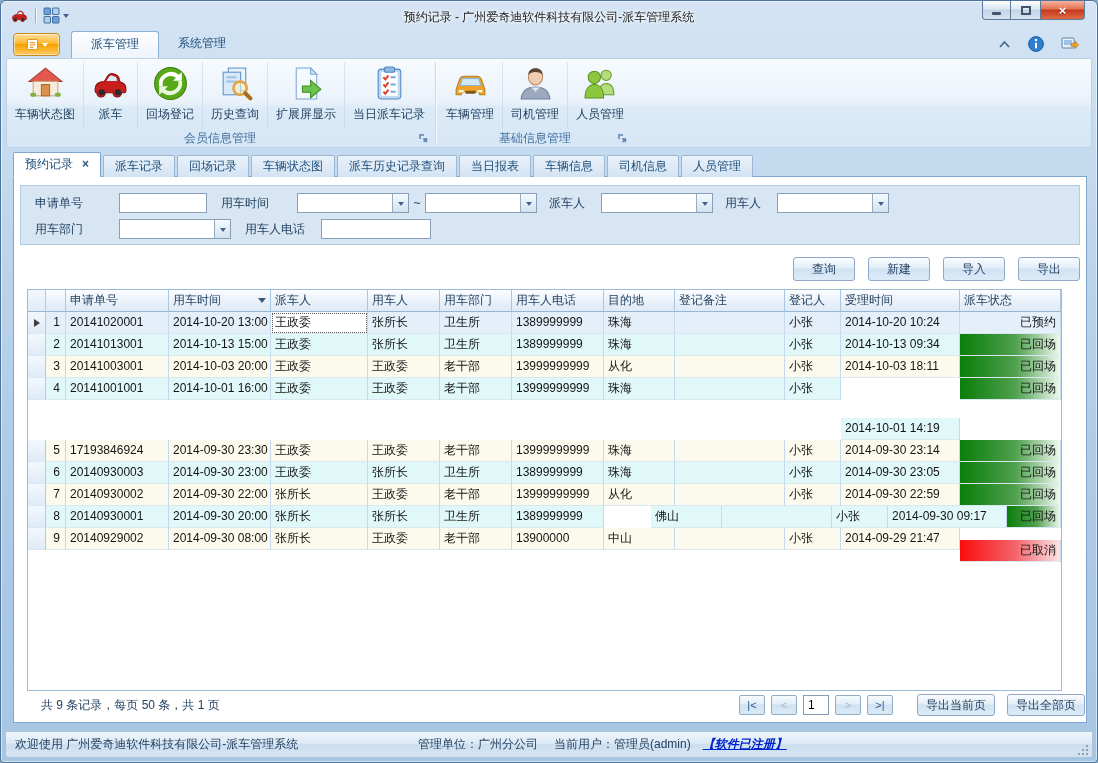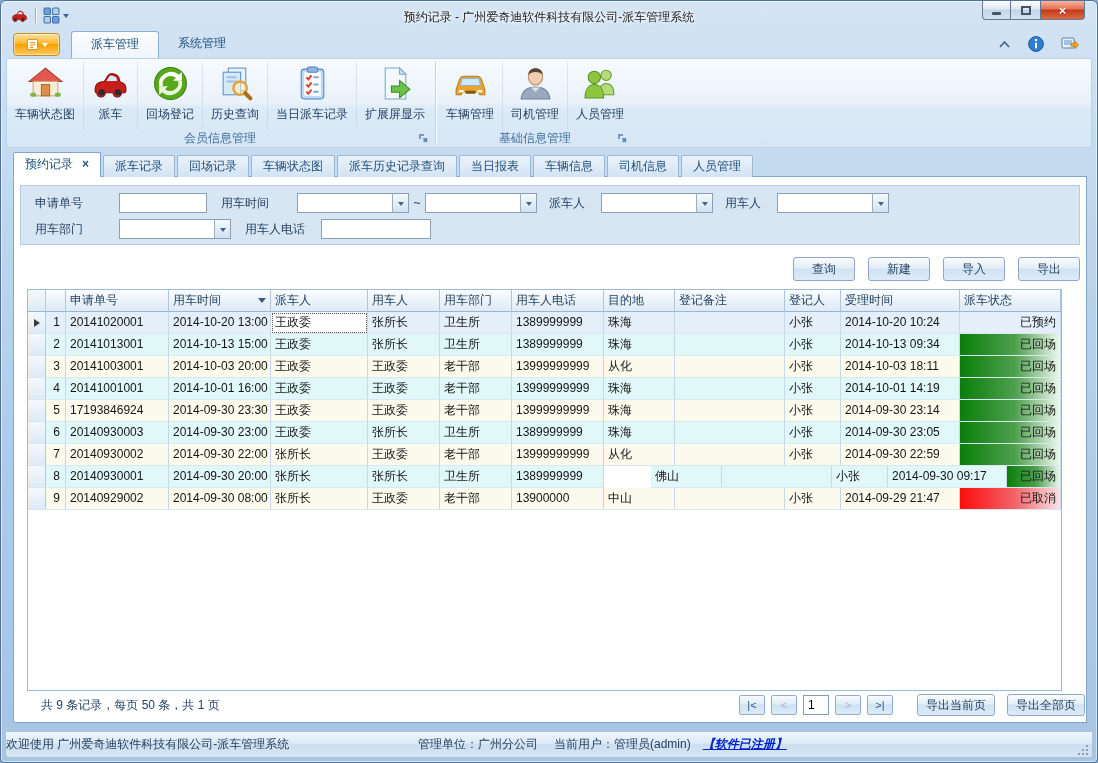--- a/index.html
+++ b/index.html
@@ -130,21 +130,21 @@
   .pager-btn.disabled { color:#a7b7c6; }
   .page-input { width:26px; height:20px; border:1px solid #7f9db9; padding:0 4px; font:inherit; }
   .export { margin-left:12px; height:22px; }
 
   
   .statusbar { position:absolute; left:4px; right:4px; bottom:4px; height:27px;
     background:linear-gradient(#f0f6fc,#dcE9f5 45%,#cdDFf0 50%,#d5e4f2);
     border:1px solid #a9c3dd; border-radius:0 0 3px 3px;
     display:flex; align-items:center; color:#1e3c5c; }
   .sb { white-space:nowrap; }
-  .sb.welcome { flex:0 0 412px; overflow:hidden; }
+  .sb.welcome { flex:0 0 412px; padding-left:9px; overflow:hidden; }
   .sb.user { margin-left:16px; }
   .license { color:var(--link-blue); font-weight:bold; text-decoration:underline; margin:0 12px;font-style:italic; }
   .grip { width:14px; height:14px; margin-left:auto; margin-right:2px; align-self:flex-end; position:relative; }
   .grip::before { content:''; position:absolute; right:2px; bottom:2px; width:2px; height:2px; background:#8aa0b8;
     box-shadow:-4px 0 #8aa0b8,-8px 0 #8aa0b8,0 -4px #8aa0b8,-4px -4px #8aa0b8,0 -8px #8aa0b8; }
 </style>
 </head>
 <body>
 
 <div class="window">
@@ -269,42 +269,42 @@
                   <line x1="9" y1="16" x2="19" y2="16" stroke="#9dc1e4" stroke-width="2"></line>
                   <circle cx="22.5" cy="22.5" r="6.5" fill="rgba(255,240,190,.55)" stroke="#e8a13a" stroke-width="2.4"></circle>
                   <line x1="27.5" y1="27.5" x2="32.5" y2="32.5" stroke="#a86f1f" stroke-width="4" stroke-linecap="round"></line>
                 </svg>
               </span>
               <div class="lbl">历史查询</div>
             </div>
             <div class="ribbon-btn">
               <span class="icon">
                 <svg viewBox="0 0 36 36">
+                  <path d="M8 3h14l6 6v24H8z" fill="#f4f9ff" stroke="#7aa6d4"></path>
+                  <path d="M22 3l6 6h-6z" fill="#cfe2f5" stroke="#7aa6d4"></path>
+                  <path d="M14 20.5h8v-5.5l10 8.5-10 8.5v-5.5h-8z" fill="#6cc24a" stroke="#3c8c1d"></path>
+                </svg>
+              </span>
+              <div class="lbl">扩展屏显示</div>
+            </div>
+            <div class="ribbon-btn">
+              <span class="icon">
+                <svg viewBox="0 0 36 36">
                   <rect x="7" y="4" width="22" height="29" rx="3" fill="#bcd8f2" stroke="#4f86c2"></rect>
                   <rect x="10" y="7" width="16" height="23" fill="#fff"></rect>
                   <rect x="13" y="2" width="10" height="5" rx="2" fill="#8fb7dd" stroke="#4f86c2"></rect>
                   <polyline points="12,12 14,14 17,10" fill="none" stroke="#d43" stroke-width="2"></polyline>
                   <line x1="19" y1="12" x2="24" y2="12" stroke="#7aa6d4" stroke-width="2"></line>
                   <polyline points="12,19 14,21 17,17" fill="none" stroke="#d43" stroke-width="2"></polyline>
                   <line x1="19" y1="19" x2="24" y2="19" stroke="#7aa6d4" stroke-width="2"></line>
                   <polyline points="12,26 14,28 17,24" fill="none" stroke="#d43" stroke-width="2"></polyline>
                   <line x1="19" y1="26" x2="24" y2="26" stroke="#7aa6d4" stroke-width="2"></line>
                 </svg>
               </span>
               <div class="lbl">当日派车记录</div>
-            </div>
-            <div class="ribbon-btn">
-              <span class="icon">
-                <svg viewBox="0 0 36 36">
-                  <path d="M8 3h14l6 6v24H8z" fill="#f4f9ff" stroke="#7aa6d4"></path>
-                  <path d="M22 3l6 6h-6z" fill="#cfe2f5" stroke="#7aa6d4"></path>
-                  <path d="M14 20.5h8v-5.5l10 8.5-10 8.5v-5.5h-8z" fill="#6cc24a" stroke="#3c8c1d"></path>
-                </svg>
-              </span>
-              <div class="lbl">扩展屏显示</div>
             </div>
           </div>
           <div class="group-label">
             <span>会员信息管理</span>
             <span class="dialog-launcher">
               <svg viewBox="0 0 12 12">
                 <path d="M2 2h5v2H4v3H2z" fill="#7d9bbd"></path>
                 <path d="M6.2 6.2h4v4H8.7V8.9l-1.6 1.6-1-1 1.6-1.6H6.2z" fill="#5b82ab"></path>
               </svg>
             </span>
@@ -493,21 +493,21 @@
           <div class="cell num" style="width: 20px;">4</div>
           <div class="cell c-order_no" style="width: 103px;">20141001001</div>
           <div class="cell c-use_time" style="width: 102px;">2014-10-01 16:00</div>
           <div class="cell c-dispatcher" style="width: 97px;">王政委</div>
           <div class="cell c-user" style="width: 72px;">王政委</div>
           <div class="cell c-dept" style="width: 72px;">老干部</div>
           <div class="cell c-phone" style="width: 92px;">13999999999</div>
           <div class="cell c-destination" style="width: 71px;">珠海</div>
           <div class="cell c-remark" style="width: 110px;"></div>
           <div class="cell c-registrar" style="width: 56px;">小张</div>
-          <div class="cell c-accept_time" style="width: 119px;">2014-10-01 14:19</div>
+          <div class="cell c-accept_time" style="width: 119px; margin-top: 40px;">2014-10-01 14:19</div>
           <div class="cell c-status status-returned" style="width: 103px; flex: 1 1 0%;">已回场</div>
         </div>
         <div class="grid-row data cream">
           <div class="cell ind" style="width: 18px;"></div>
           <div class="cell num" style="width: 20px;">5</div>
           <div class="cell c-order_no" style="width: 103px;">17193846924</div>
           <div class="cell c-use_time" style="width: 102px;">2014-09-30 23:30</div>
           <div class="cell c-dispatcher" style="width: 97px;">王政委</div>
           <div class="cell c-user" style="width: 72px;">王政委</div>
           <div class="cell c-dept" style="width: 72px;">老干部</div>
@@ -569,21 +569,21 @@
           <div class="cell c-order_no" style="width: 103px;">20140929002</div>
           <div class="cell c-use_time" style="width: 102px;">2014-09-30 08:00</div>
           <div class="cell c-dispatcher" style="width: 97px;">张所长</div>
           <div class="cell c-user" style="width: 72px;">王政委</div>
           <div class="cell c-dept" style="width: 72px;">老干部</div>
           <div class="cell c-phone" style="width: 92px;">13900000</div>
           <div class="cell c-destination" style="width: 71px;">中山</div>
           <div class="cell c-remark" style="width: 110px;"></div>
           <div class="cell c-registrar" style="width: 56px;">小张</div>
           <div class="cell c-accept_time" style="width: 119px;">2014-09-29 21:47</div>
-          <div class="cell c-status status-cancelled" style="width: 103px; flex: 1 1 0%;">已取消</div>
+          <div class="cell c-status status-cancelled" style="width: 103px; flex: 1 1 0%; margin-top: 12px;">已取消</div>
         </div>
       </div>
     <div class="page-footer">
       <span class="summary">共 9 条记录，每页 50 条，共 1 页</span>
       <div class="pager" id="pager">
           <button class="pager-btn">|&lt;</button>
           <button class="pager-btn disabled">&lt;</button>
           <input class="page-input" value="1" style="">
           <button class="pager-btn disabled">&gt;</button>
           <button class="pager-btn">&gt;|</button>

